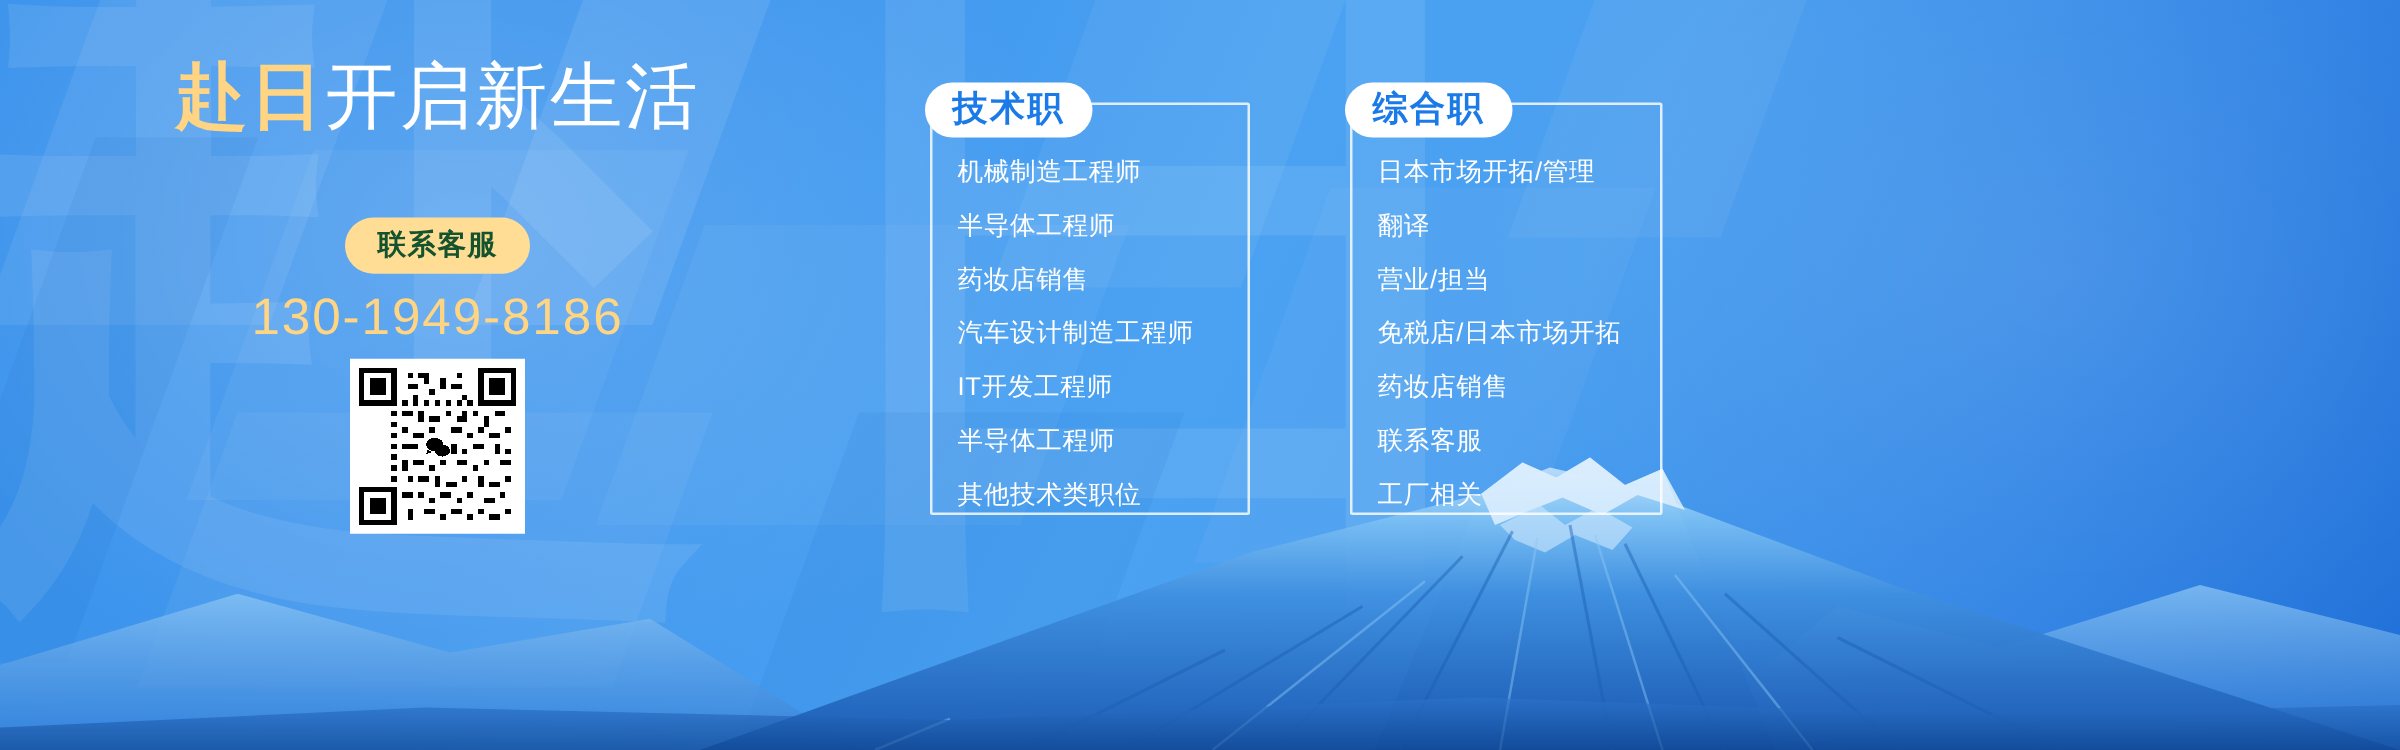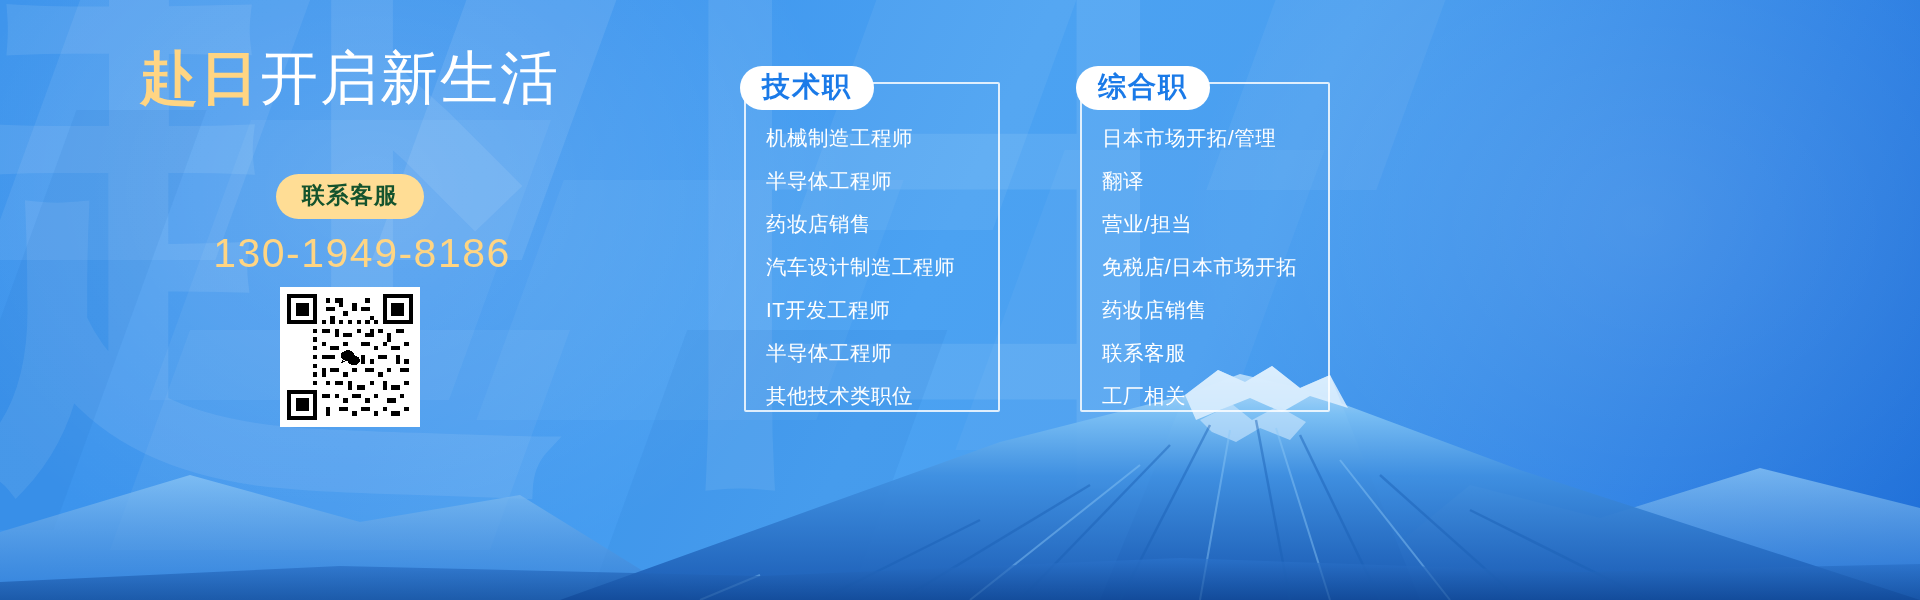--- a/index.html
+++ b/index.html
@@ -100,21 +100,21 @@
     padding:10px 26px 12px;
     border-radius:24px;
     border:none;
     cursor:pointer;
     line-height:1;
     white-space:nowrap;
   }
 
   .phone{
     position:absolute;
-    left:12px; top:230px;
+    left:0; top:230px;
     width:700px;
     text-align:center;
     font-size:41px;
     font-weight:400;
     color:#ffd583;
     letter-spacing:1.5px;
     white-space:nowrap;
   }
 
   .qr-wrap{

